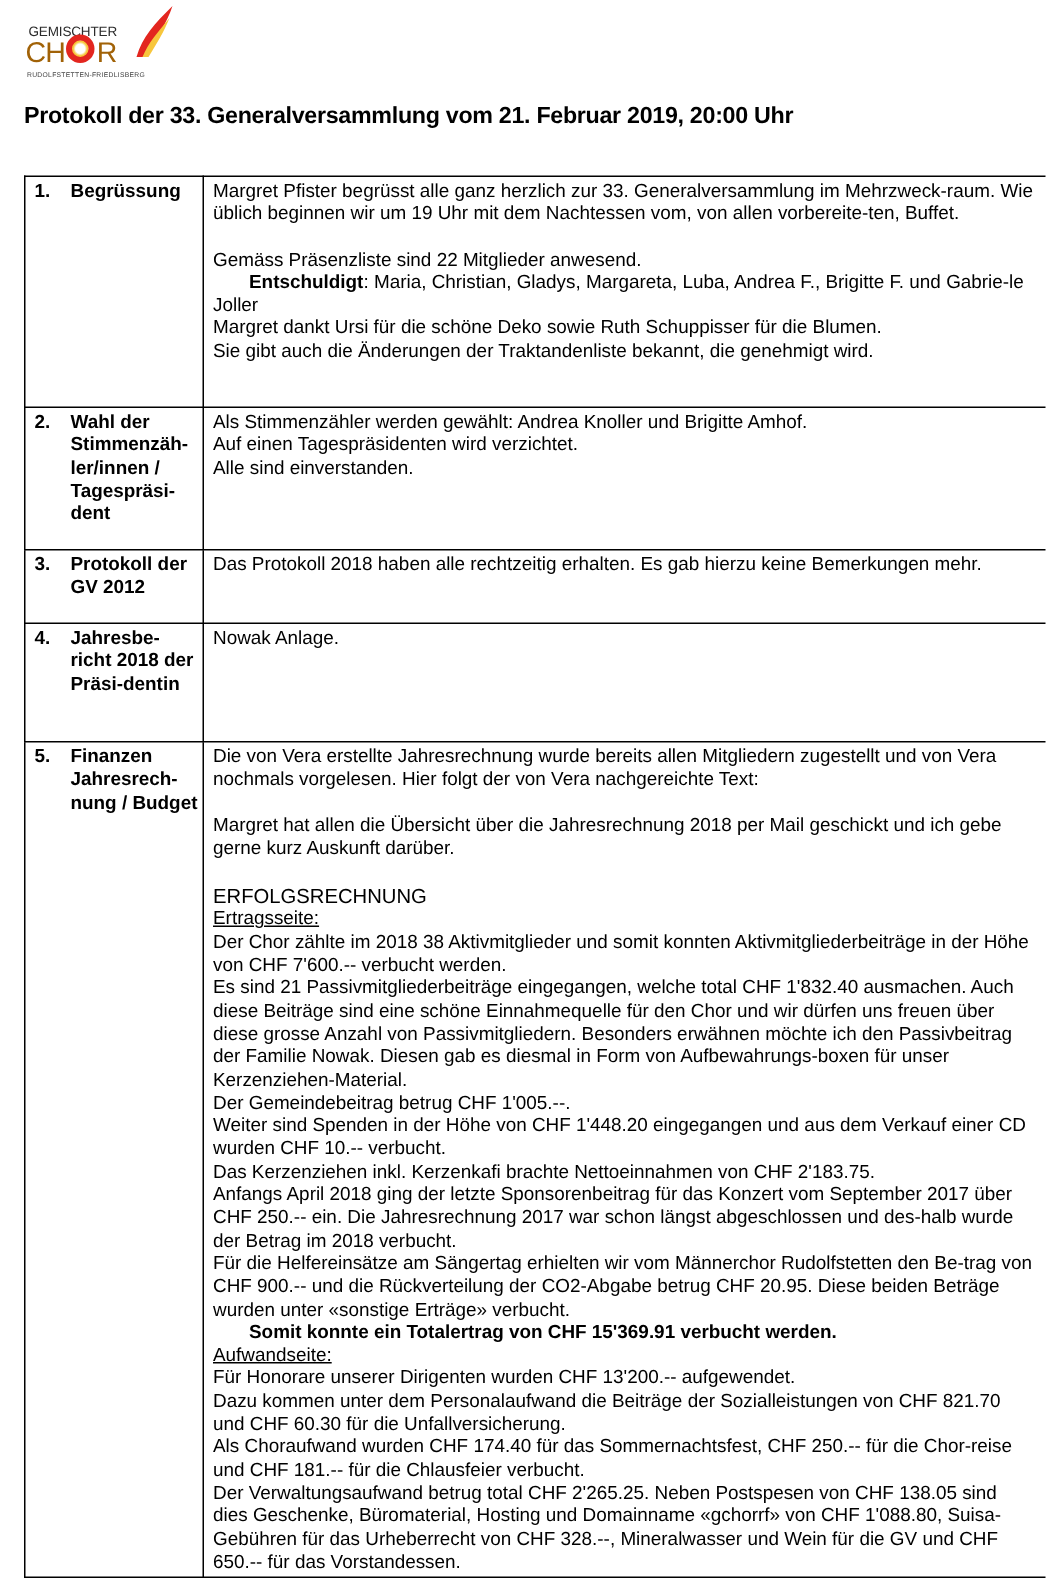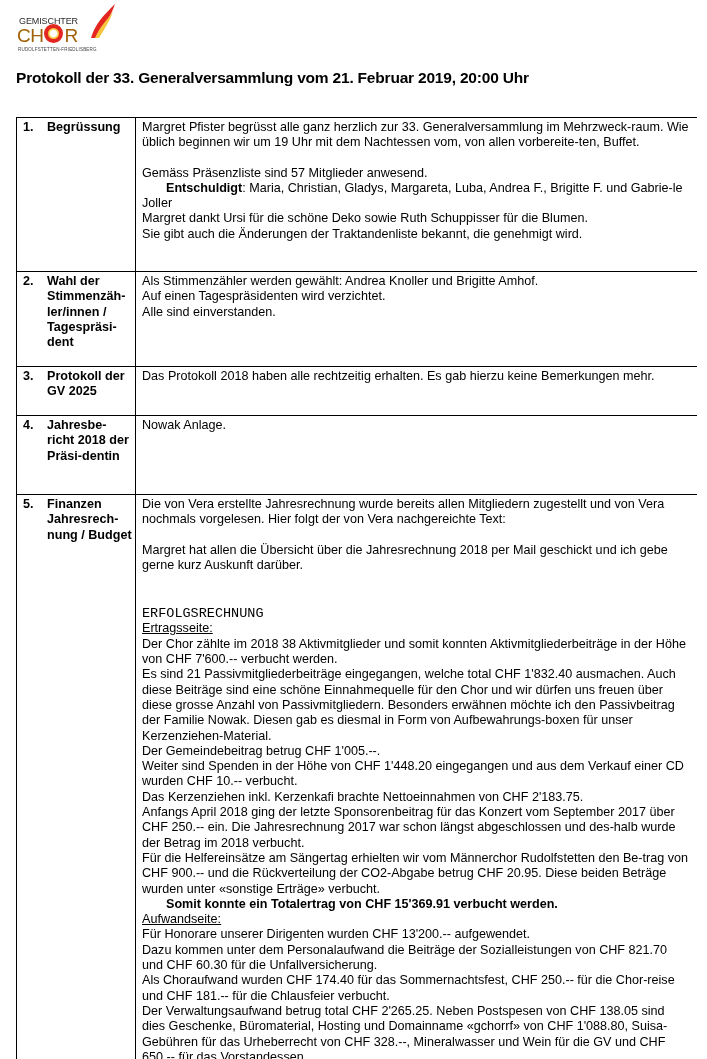--- a/index.html
+++ b/index.html
@@ -49,21 +49,21 @@
     width: 110px; border-left: 1px solid #000; border-right: 1px solid #000;
     font-weight: bold; padding-left: 6px; padding-right: 2px;
   }
   .topic-wrap { display: flex; }
   .topic-num { width: 24px; flex: none; }
   .topic-label { flex: 1; }
   td.content { padding-left: 8px; padding-right: 8px; }
   .gap { height: 15px; }
   .b { font-weight: bold; padding-left: 24px; }
   .u { text-decoration: underline; }
-  .heading { font-size: 13.5px; margin-top: 18px; font-family: Liberation Mono, monospace; }
+  .heading { font-size: 13.5px; margin-top: 2px; }
   .row1 td { height: 137px; }
   .row2 td { height: 78px; }
   .row3 td { height: 32px; }
   .row4 td { height: 62px; }
 </style>
 </head>
 <body>
 
 <div class="logo">
   <svg width="34" height="38" viewBox="0 0 34 38">
@@ -82,21 +82,21 @@
       <tr class="row1">
     <td class="topic">
       <div class="topic-wrap">
         <span class="topic-num">1.</span>
         <span class="topic-label">Begrüssung</span>
       </div>
     </td>
     <td class="content">
       <div>Margret Pfister begrüsst alle ganz herzlich zur 33. Generalversammlung im Mehrzweck-raum. Wie üblich beginnen wir um 19 Uhr mit dem Nachtessen vom, von allen vorbereite-ten, Buffet.</div>
       <div class="gap"></div>
-      <div>Gemäss Präsenzliste sind 57 Mitglieder anwesend.</div>
+      <div>Gemäss Präsenzliste sind 22 Mitglieder anwesend.</div>
       <div><span class="b">Entschuldigt</span><span>: Maria, Christian, Gladys, Margareta, Luba, Andrea F., Brigitte F. und Gabrie-le Joller</span></div>
       <div>Margret dankt Ursi für die schöne Deko sowie Ruth Schuppisser für die Blumen.</div>
       <div>Sie gibt auch die Änderungen der Traktandenliste bekannt, die genehmigt wird.</div>
     </td>
   </tr>
 
   <tr class="row2">
     <td class="topic">
       <div class="topic-wrap">
         <span class="topic-num">2.</span>
@@ -107,21 +107,21 @@
       <div>Als Stimmenzähler werden gewählt: Andrea Knoller und Brigitte Amhof.</div>
       <div>Auf einen Tagespräsidenten wird verzichtet.</div>
       <div>Alle sind einverstanden.</div>
     </td>
   </tr>
 
   <tr class="row3">
     <td class="topic">
       <div class="topic-wrap">
         <span class="topic-num">3.</span>
-        <span class="topic-label">Protokoll der GV 2025</span>
+        <span class="topic-label">Protokoll der GV 2012</span>
       </div>
     </td>
     <td class="content">
       <div>Das Protokoll 2018 haben alle rechtzeitig erhalten. Es gab hierzu keine Bemerkungen mehr.</div>
     </td>
   </tr>
 
   <tr class="row4">
     <td class="topic">
       <div class="topic-wrap">

